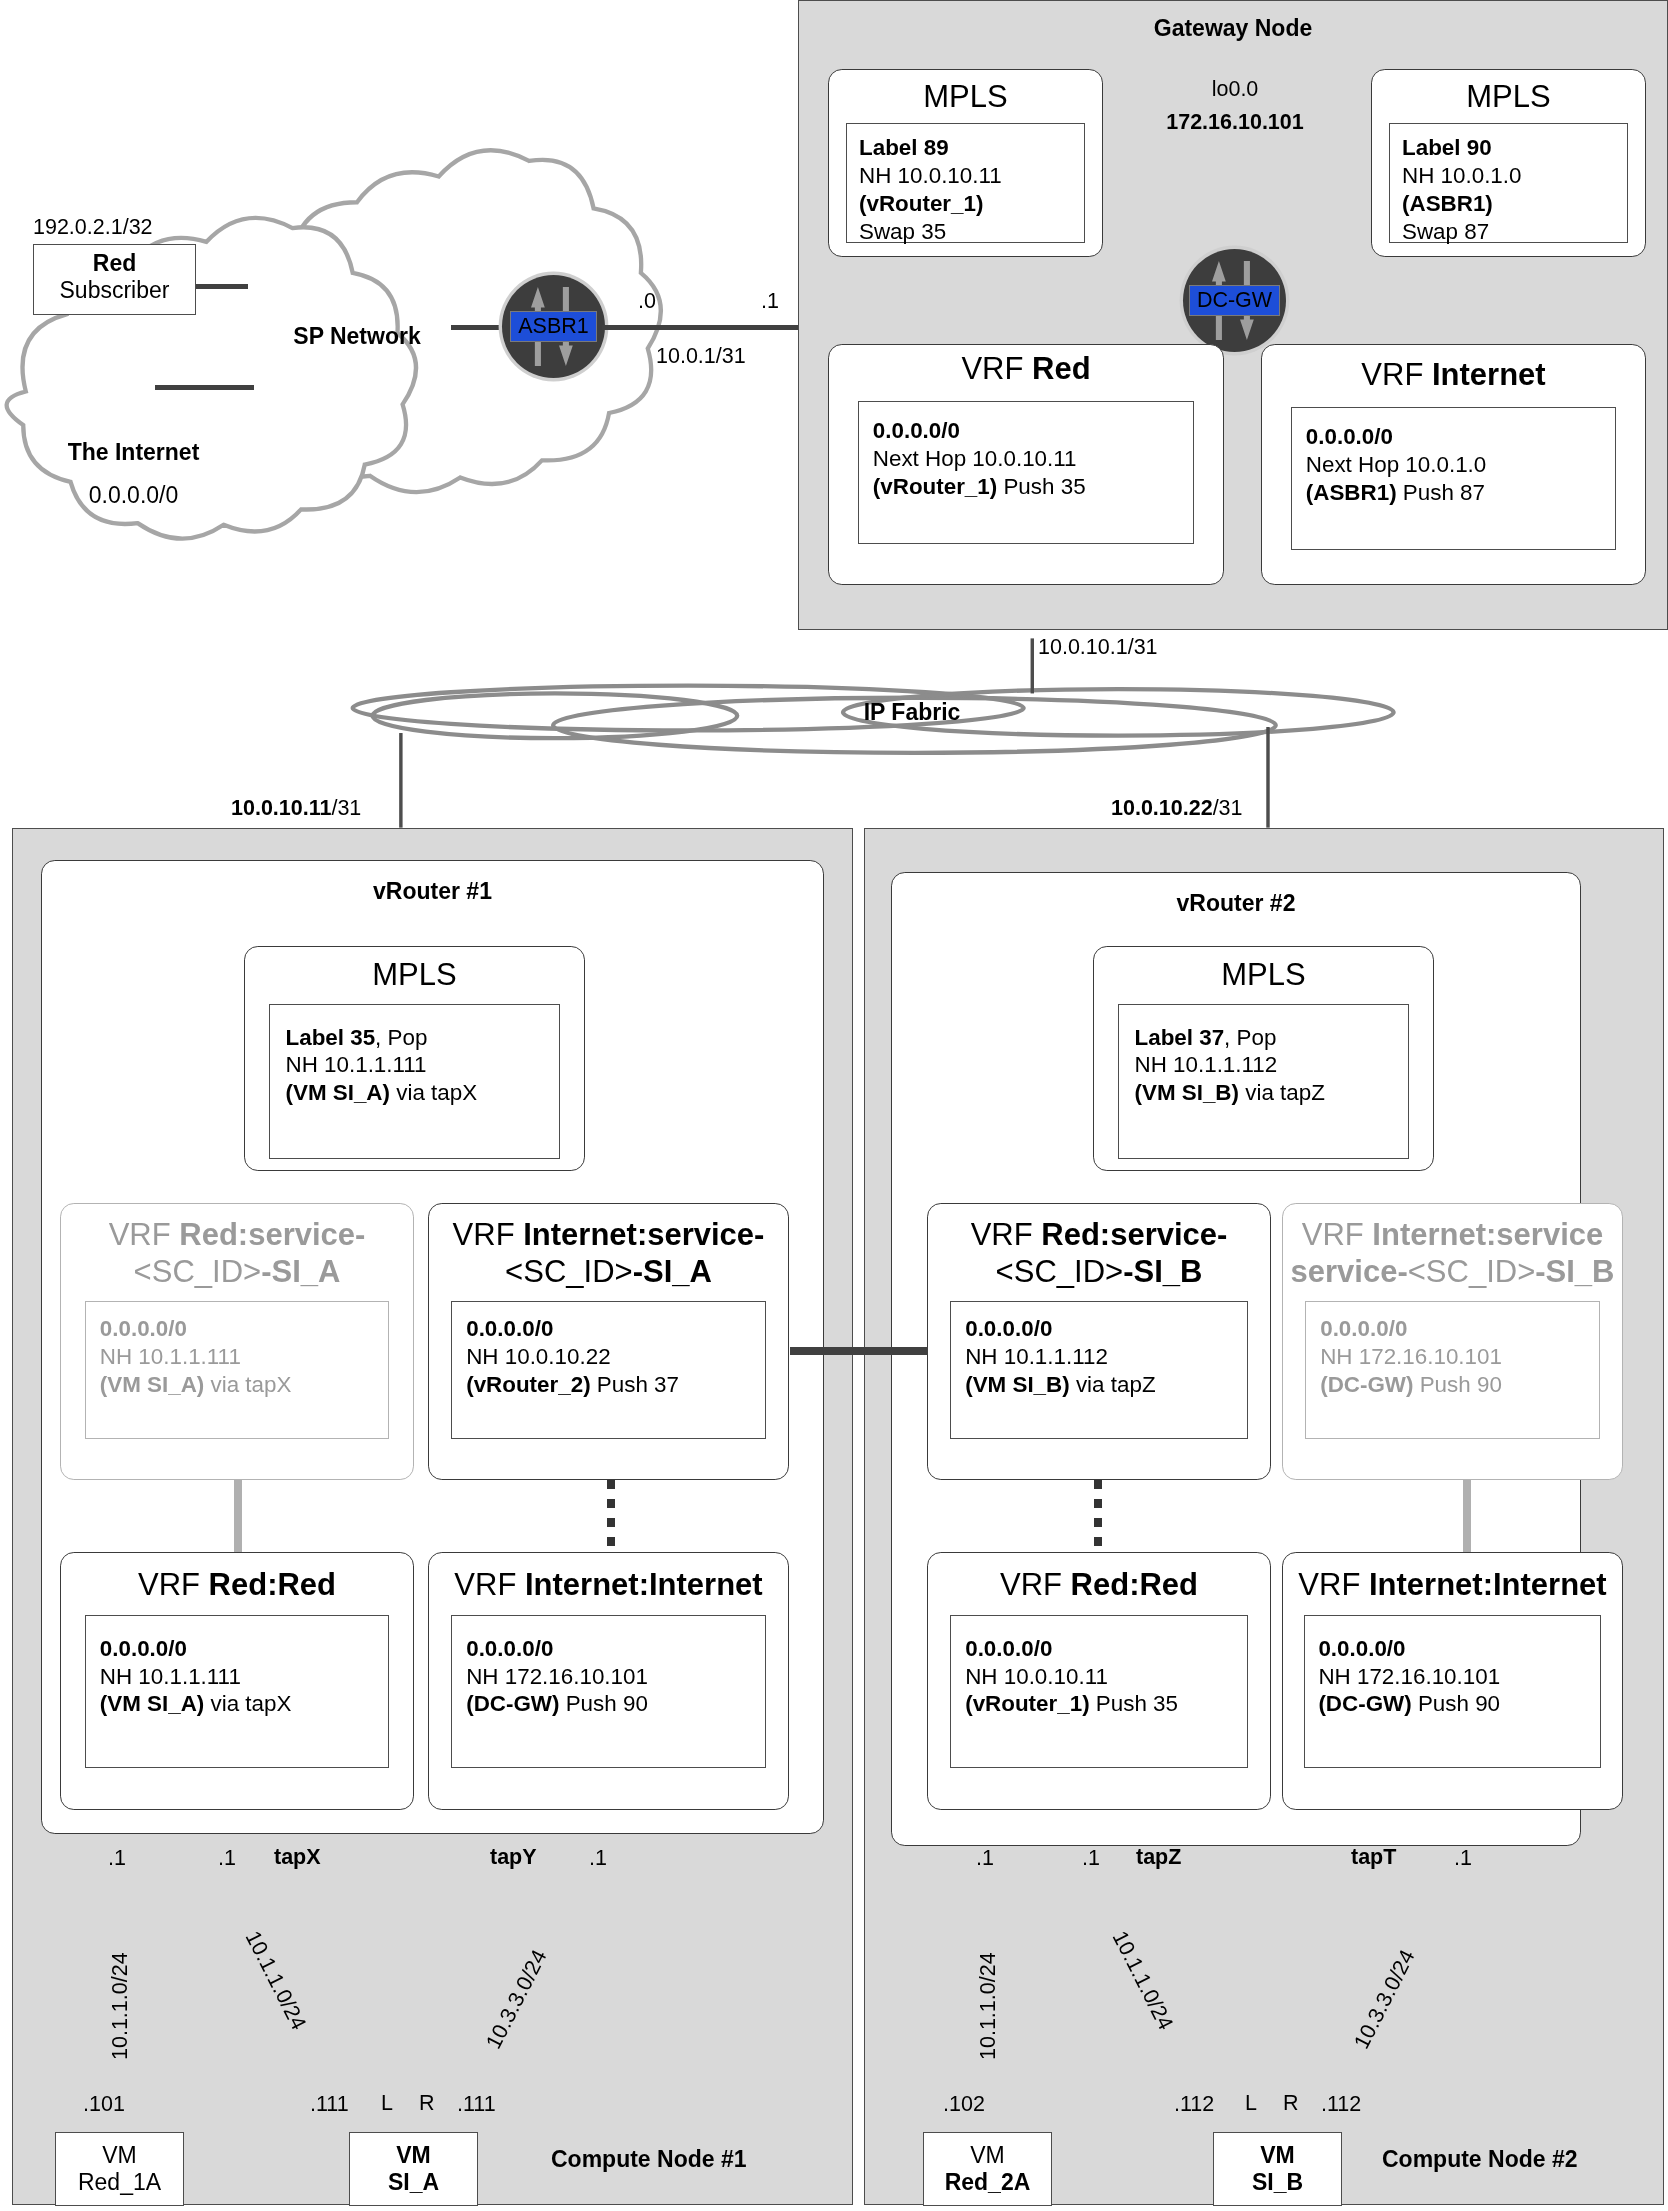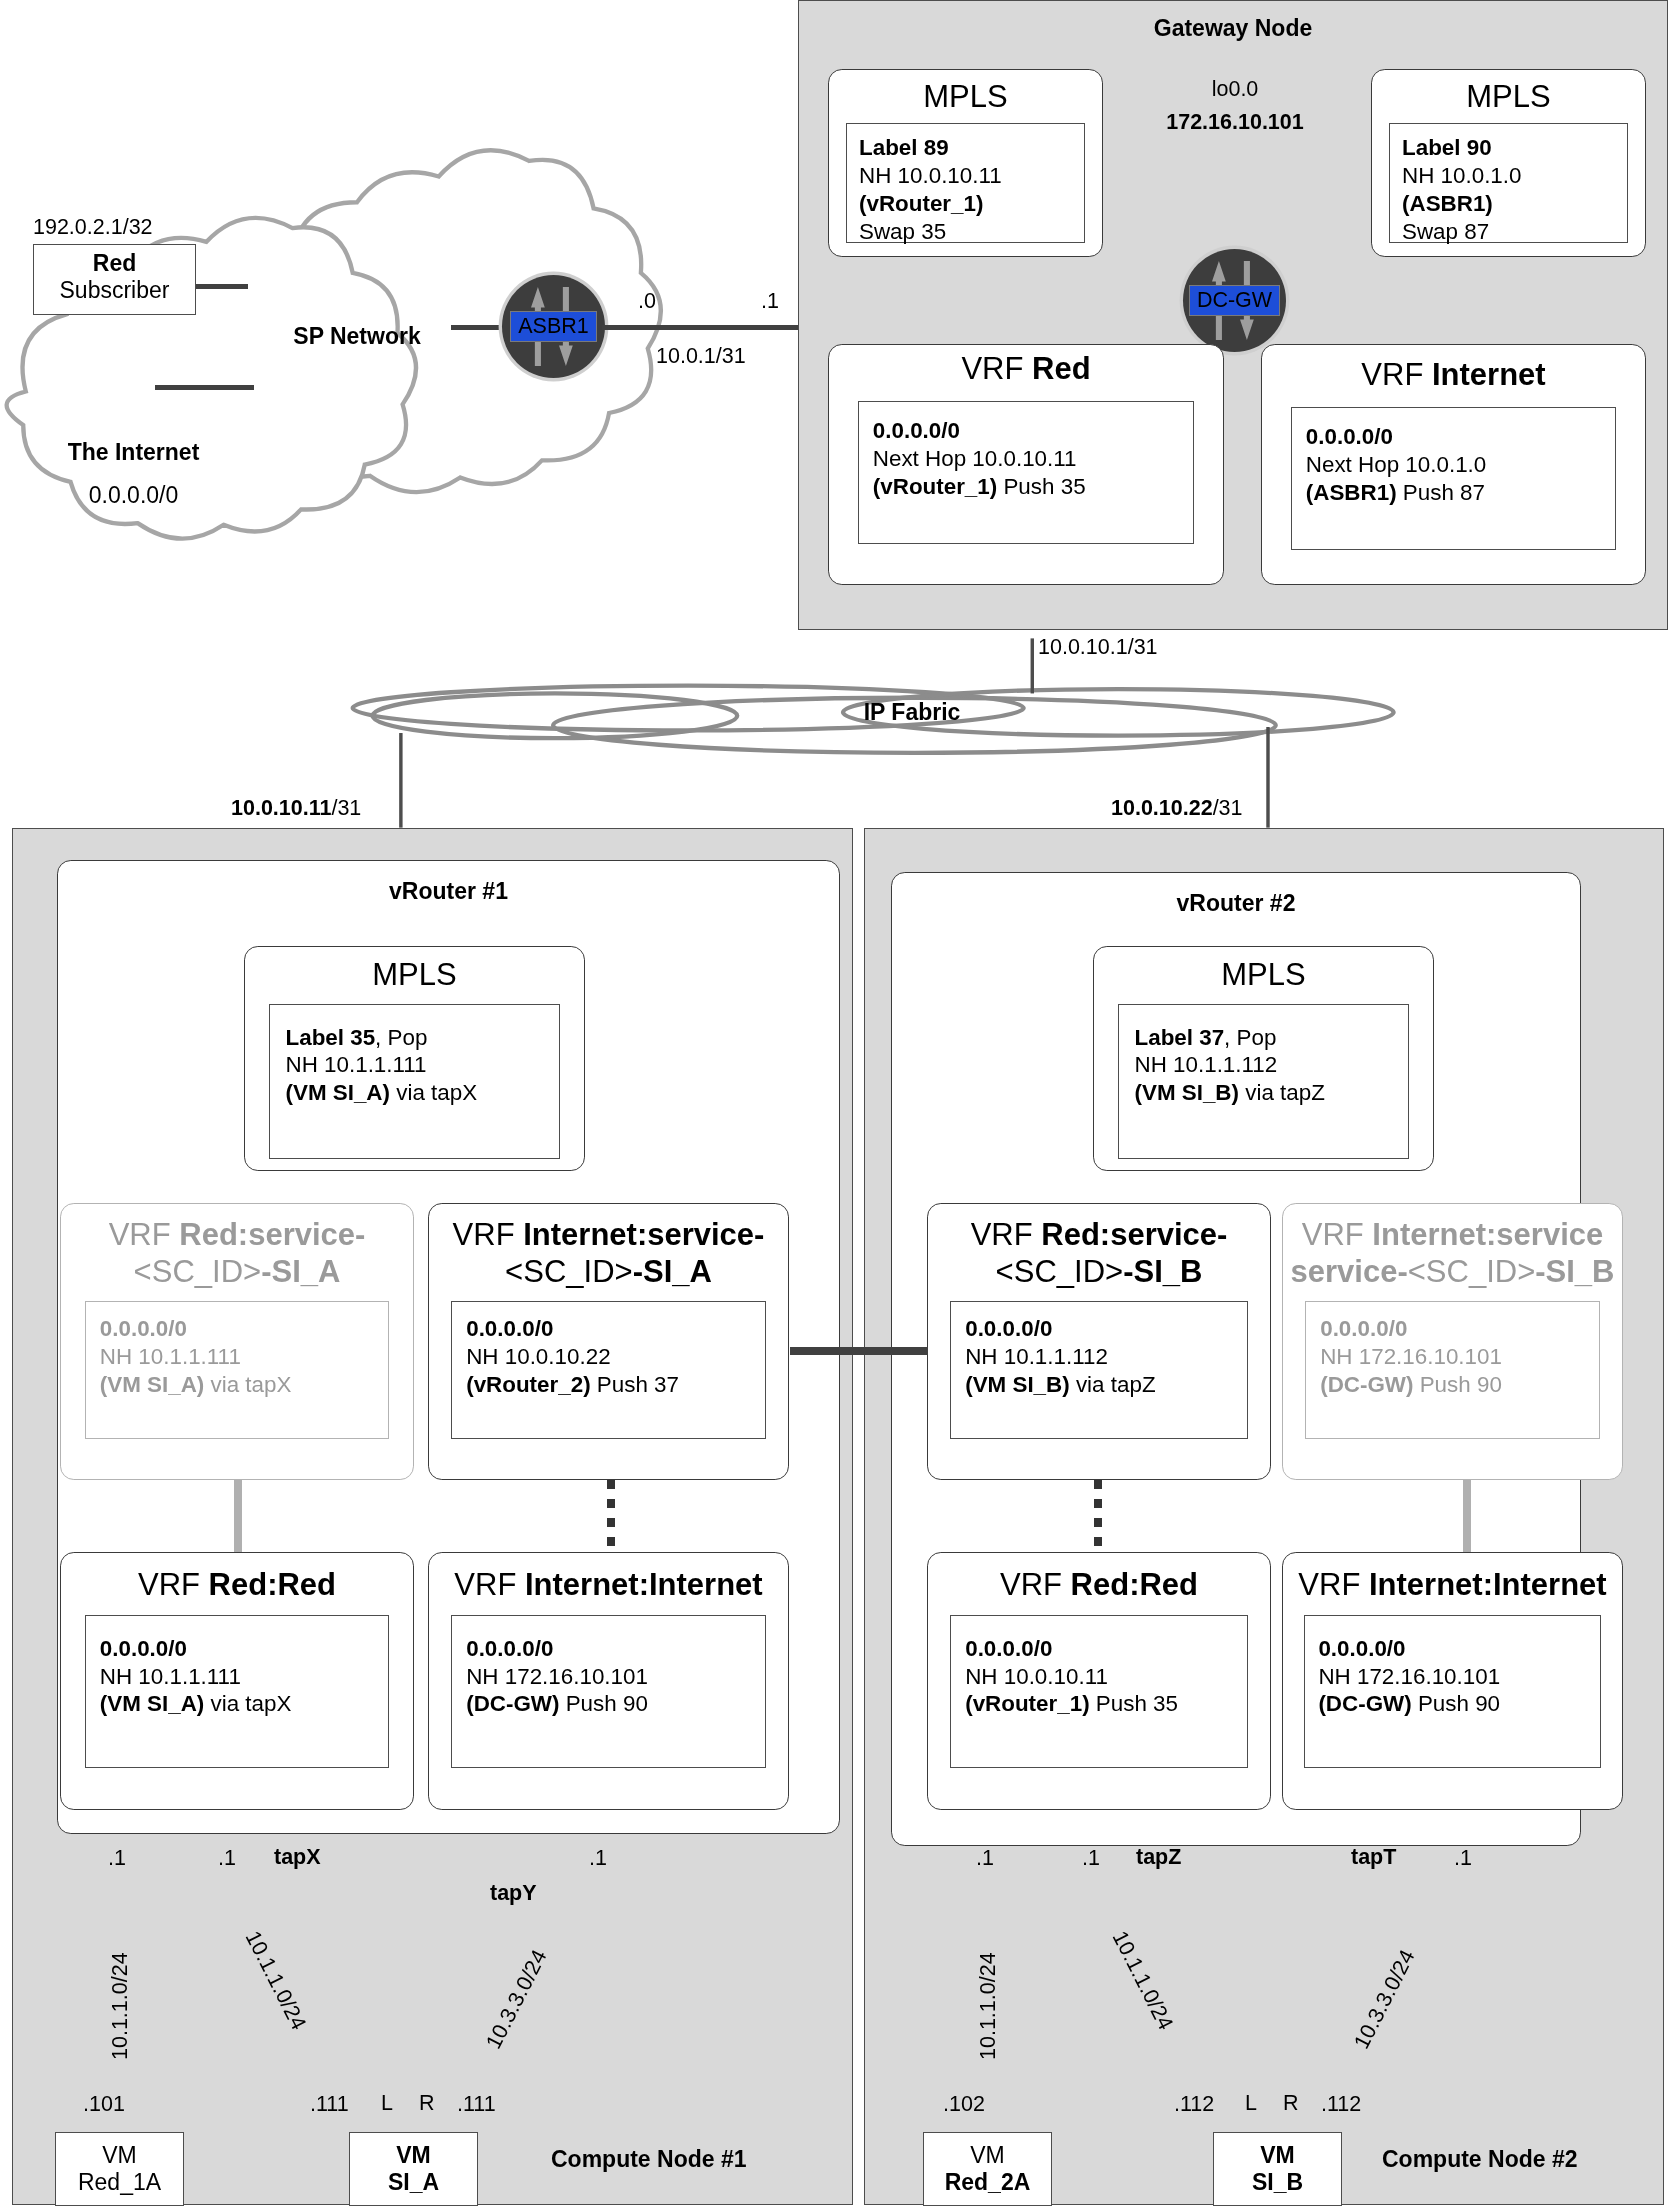--- a/index.html
+++ b/index.html
@@ -165,21 +165,21 @@
   <div class="abs title" style="left:826px;top:699px;width:172px;text-align:center;">IP Fabric</div>
 
   <div class="abs lbl" style="left:231px;top:796px;">
     <b>10.0.10.11</b><span>/31</span>
   </div>
   <div class="abs lbl" style="left:1079px;top:796px;margin-left:32px;">
     <b>10.0.10.22</b><span>/31</span>
   </div>
 
   <div class="abs panel" style="left:12px;top:828px;width:841px;height:1377px;"></div>
-  <div class="abs rbox" style="left:41px;top:860px;width:783px;height:974px;margin-left:16px;">
+  <div class="abs rbox" style="left:41px;top:860px;width:783px;height:974px;">
     <div class="title ctr" style="margin-top:17px;">vRouter #1</div>
   </div>
 
   <div class="abs rbox" style="left:244px;top:946px;width:341px;height:225px;">
     <div class="hdr ctr" style="margin-top:10.3px;">MPLS</div>
     <div class="sqbox" style="margin:10.3px 24px 0 24px;height:155px;padding:19px 15.5px;">
       <div class="route"><b>Label 35</b><span>, Pop</span></div>
       <div class="route">NH 10.1.1.111</div>
       <div class="route"><b>(VM SI_A)</b><span> via tapX</span></div>
     </div>
@@ -230,21 +230,21 @@
     <div class="sqbox" style="margin:12px 22.4px 0 22.4px;height:153px;padding:19px 13.8px;">
       <div class="route" style="font-weight:bold;">0.0.0.0/0</div>
       <div class="route">NH 172.16.10.101</div>
       <div class="route"><b>(DC-GW)</b><span> Push 90</span></div>
     </div>
   </div>
 
   <div class="abs lbl" style="left:108px;top:1846px;">.1</div>
   <div class="abs lbl" style="left:218px;top:1846px;">.1</div>
   <div class="abs lbl b" style="left:274px;top:1845px;">tapX</div>
-  <div class="abs lbl b" style="left:490px;top:1845px;margin-top:36px;">tapY</div>
+  <div class="abs lbl b" style="left:490px;top:1845px;">tapY</div>
   <div class="abs lbl" style="left:589px;top:1846px;">.1</div>
 
   <div class="abs lbl rot" style="left:108px;top:1927px;transform:rotate(-90deg) translate(-133px,0);">10.1.1.0/24</div>
   <div class="abs lbl rot" style="left:262px;top:1927px;transform:rotate(63deg);">10.1.1.0/24</div>
   <div class="abs lbl rot" style="left:540px;top:1927px;transform:rotate(-63deg) translate(-129px,0);">10.3.3.0/24</div>
 
   <div class="abs lbl" style="left:83px;top:2092px;">.101</div>
   <div class="abs lbl" style="left:310px;top:2092px;">.111</div>
   <div class="abs lbl" style="left:381px;top:2091px;">L</div>
   <div class="abs lbl" style="left:419px;top:2091px;">R</div>

